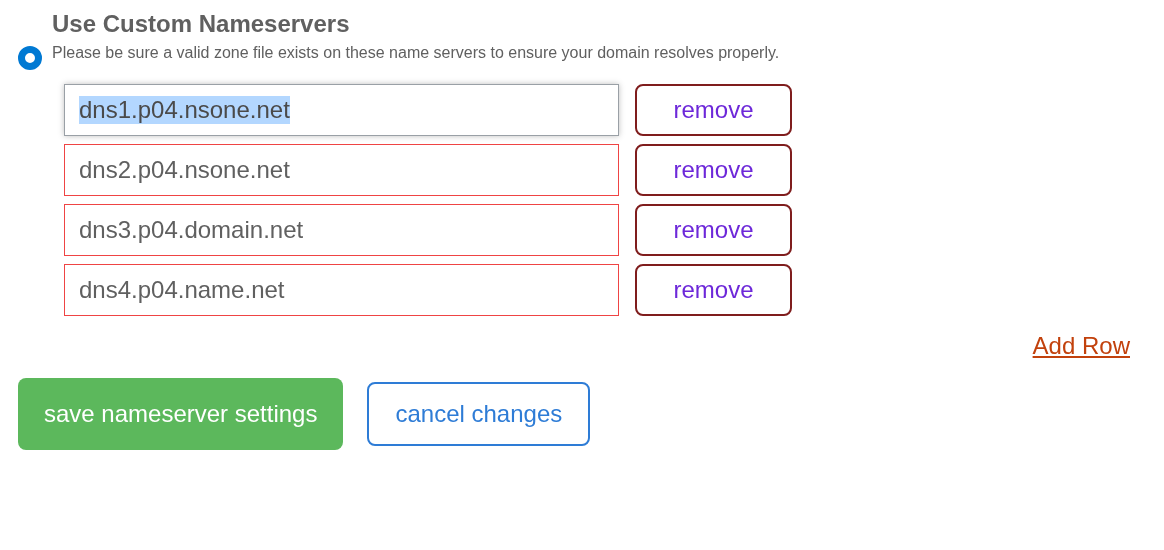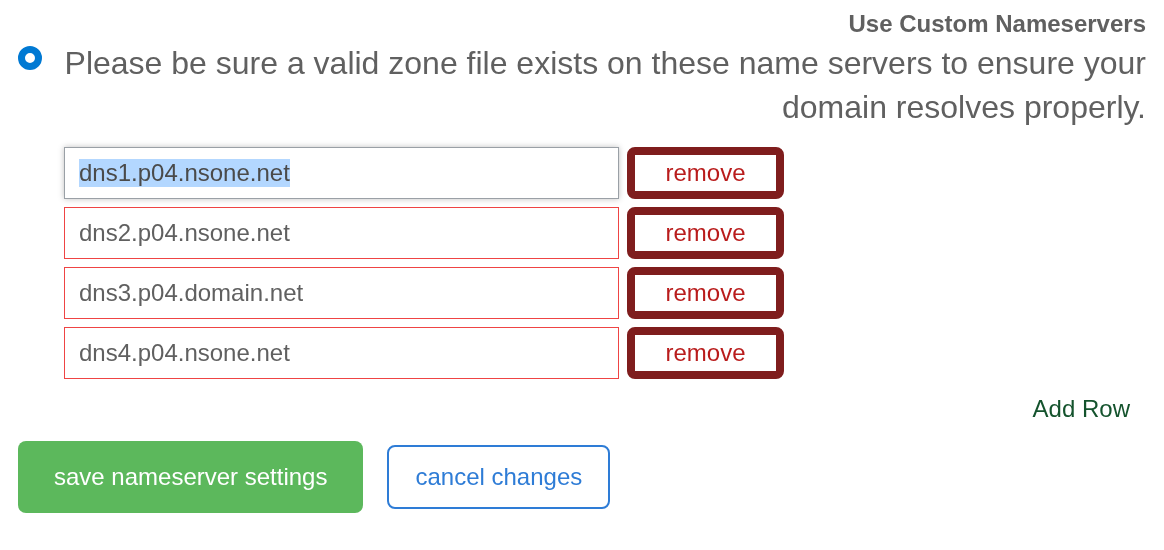--- a/index.html
+++ b/index.html
@@ -1,19 +1,18 @@
 <!DOCTYPE html>
 <html><head>
   <meta charset="utf-8">
   <style>
     * {
       box-sizing: border-box;
       margin: 0;
       padding: 0;
-      text-align: right;
     }
     body {
       font-family: -apple-system, BlinkMacSystemFont, "Segoe UI", Arial, sans-serif;
       font-size: 24px;
       color: #606060;
       background: #fff;
       padding: 8px 18px;
       width: 1164px;
     }
     .header-row {
@@ -37,31 +36,31 @@
       flex: 1;
       line-height: 1.35;
     }
     .heading {
       font-weight: 700;
       font-size: 24px;
       color: #606060;
       margin-bottom: 2px;
     }
     .desc {
-      font-size: 32px;
+      font-size: 16px;
       color: #606060;
       margin-bottom: 4px;
     }
     .rows {
       margin-left: 46px;
     }
     .row {
       display: flex;
       align-items: stretch;
-      gap: 8px;
+      gap: 16px;
       margin-bottom: 8px;
     }
     .input {
       width: 555px;
       height: 52px;
       border: 1px solid #ef4444;
       background: #fff;
       color: #606060;
       font-size: 24px;
       padding: 0 14px;
@@ -77,50 +76,51 @@
       color: #4a4a4a;
     }
     .input-content {
       display: flex;
       align-items: center;
       height: 100%;
     }
     .remove-btn {
       width: 157px;
       height: 52px;
-      border: 8px solid #7f1d1d;
+      border: 2px solid #7f1d1d;
       border-radius: 8px;
       background: #fff;
-      color: #b91c1c;
+      color: #6d28d9;
       font-size: 24px;
       font-family: inherit;
       cursor: pointer;
       display: inline-flex;
       align-items: center;
       justify-content: center;
     }
     .add-row-wrap {
       margin-top: 16px;
       margin-bottom: 18px;
       width: 1112px;
       text-align: right;
     }
     .add-row {
-      color: #14532d;
+      color: #c2410c;
+      text-decoration: underline;
       font-size: 24px;
       cursor: pointer;
     }
     .actions {
       display: flex;
       gap: 24px;
       align-items: center;
     }
     .save-btn {
       height: 72px;
-      padding: 0 36px;
+      padding: 0 26px;
       border: none;
       border-radius: 8px;
       background: #5cb85c;
       color: #fff;
       font-size: 24px;
       font-family: inherit;
       cursor: pointer;
     }
     .cancel-btn {
       height: 64px;
@@ -172,21 +172,21 @@
       <div class="input-content">
           <span>dns3.p04.domain.net</span>
         </div>
     </div>
     <button class="remove-btn">remove</button>
   </div>
 
   <div class="row">
     <div class="input">
       <div class="input-content">
-          <span>dns4.p04.nsone.net</span>
+          <span>dns4.p04.name.net</span>
         </div>
     </div>
     <button class="remove-btn">remove</button>
   </div>
 </div>
 
 <div class="add-row-wrap">
   <a class="add-row">Add Row</a>
 </div>
 

